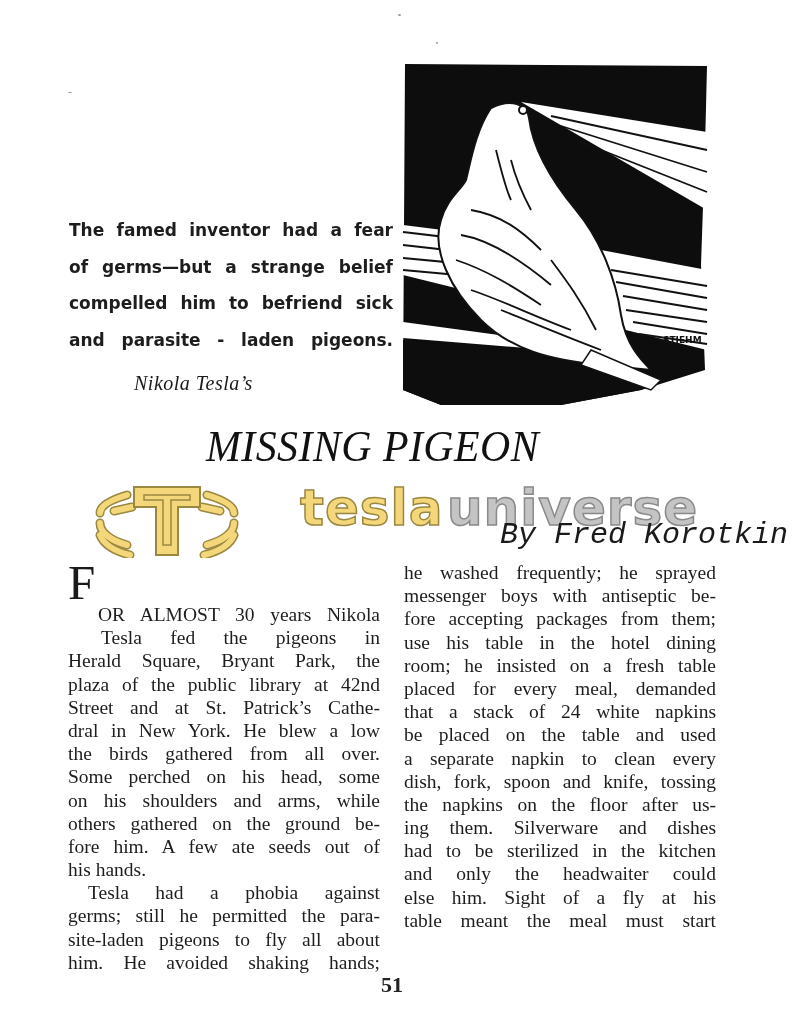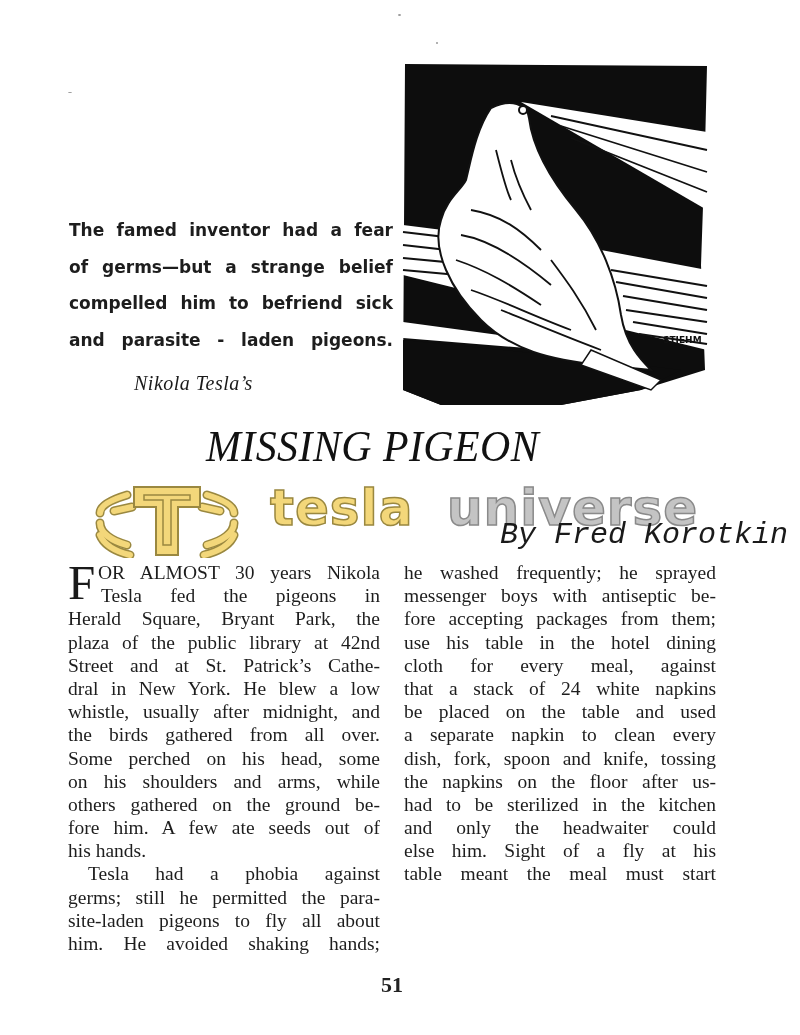--- a/index.html
+++ b/index.html
@@ -75,21 +75,21 @@
     .wm-text {
       position: absolute;
       top: -4px;
       font-family: "DejaVu Sans", "Liberation Sans", sans-serif;
       font-weight: bold;
       font-size: 50px;
       letter-spacing: 1px;
       white-space: nowrap;
       -webkit-text-stroke: 1.5px #8a7a3a;
     }
-    .wm-tesla { left: 178px; color: #f3d77a; text-align: right; -webkit-text-stroke: 1.5px #9a8840; }
+    .wm-tesla { left: 208px; color: #f3d77a; text-align: right; -webkit-text-stroke: 1.5px #9a8840; }
     .wm-universe { left: 355px; color: #c4c4c4; -webkit-text-stroke: 1.5px #8a8a8a; }
 
     .byline {
       position: absolute;
       left: 500px;
       top: 518px;
       font-family: Liberation Mono, monospace;
       font-style: italic;
       font-size: 30px;
       color: #1a1a1a;
@@ -98,21 +98,21 @@
 
     .col {
       position: absolute;
       top: 561px;
       width: 312px;
       font-family: "Liberation Serif", "DejaVu Serif", serif;
       font-size: 19.5px;
       line-height: 23.2px;
       color: #1d1d1d;
     }
-    .col-left { left: 68px; }
+    .col-left { left: 68px; margin-top: 42px; }
     .col-right { left: 404px; }
     .col .line {
       display: block;
       white-space: nowrap;
       text-align: justify;
       text-align-last: justify;
       height: 23.2px;
     }
     .col .line.last { text-align-last: left; }
     .col .line.indent { padding-left: 20px; }
@@ -239,44 +239,45 @@
 
   <div class="dropcap">F</div>
 
   <div class="col col-left">
     <span class="line first-line-rest">OR ALMOST 30 years Nikola</span>
     <span class="line dropindent">Tesla  fed  the  pigeons  in</span>
     <span class="line">Herald Square, Bryant Park, the</span>
     <span class="line">plaza of the public library at 42nd</span>
     <span class="line">Street and at St. Patrick’s Cathe-</span>
     <span class="line">dral in New York. He blew a low</span>
-    <span class="line">whistle, usually after midnight, and</span>
     <span class="line">the birds gathered from all over.</span>
     <span class="line">Some perched on his head, some</span>
     <span class="line">on his shoulders and arms, while</span>
     <span class="line">others gathered on the ground be-</span>
     <span class="line">fore him. A few ate seeds out of</span>
     <span class="line last">his hands.</span>
     <span class="line indent">Tesla  had  a  phobia  against</span>
     <span class="line">germs; still he permitted the para-</span>
     <span class="line">site-laden pigeons to fly all about</span>
     <span class="line">him. He avoided shaking hands;</span>
   </div>
 
   <div class="col col-right">
     <span class="line">he washed frequently; he sprayed</span>
     <span class="line">messenger boys with antiseptic be-</span>
     <span class="line">fore accepting packages from them;</span>
     <span class="line">use his table in the hotel dining</span>
-    <span class="line">cloth for every meal, against</span>
+    <span class="line">room; he insisted on a fresh table</span>
+    <span class="line">placed for every meal, demanded</span>
     <span class="line">that a stack of 24 white napkins</span>
     <span class="line">be placed on the table and used</span>
     <span class="line">a separate napkin to clean every</span>
     <span class="line">dish, fork, spoon and knife, tossing</span>
     <span class="line">the napkins on the floor after us-</span>
+    <span class="line">ing them. Silverware and dishes</span>
     <span class="line">had to be sterilized in the kitchen</span>
     <span class="line">and only the headwaiter could</span>
     <span class="line">else him. Sight of a fly at his</span>
     <span class="line">table meant the meal must start</span>
   </div>
 
   <div class="page-number">51</div>
 </div>
 
 </body></html>

